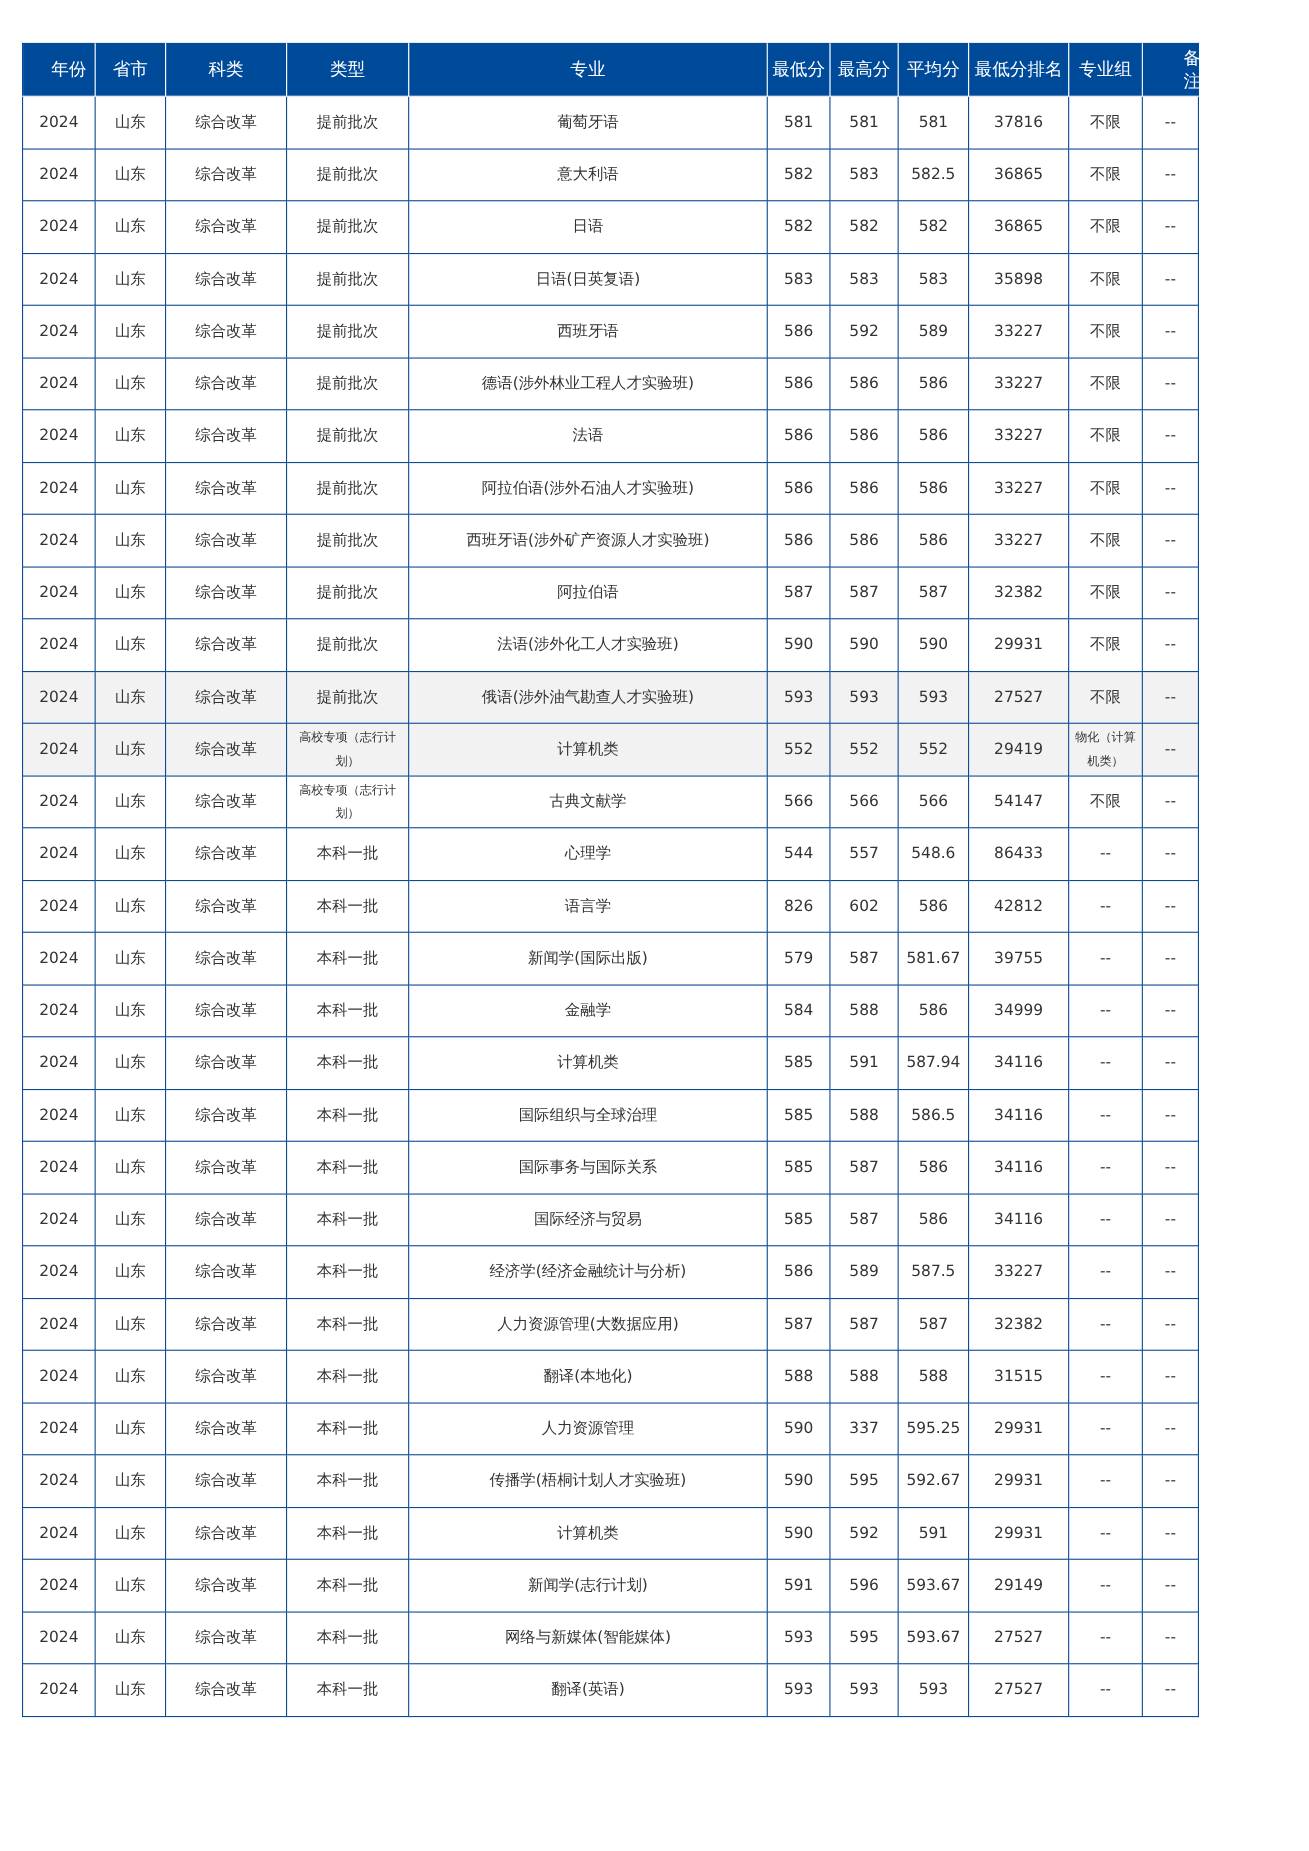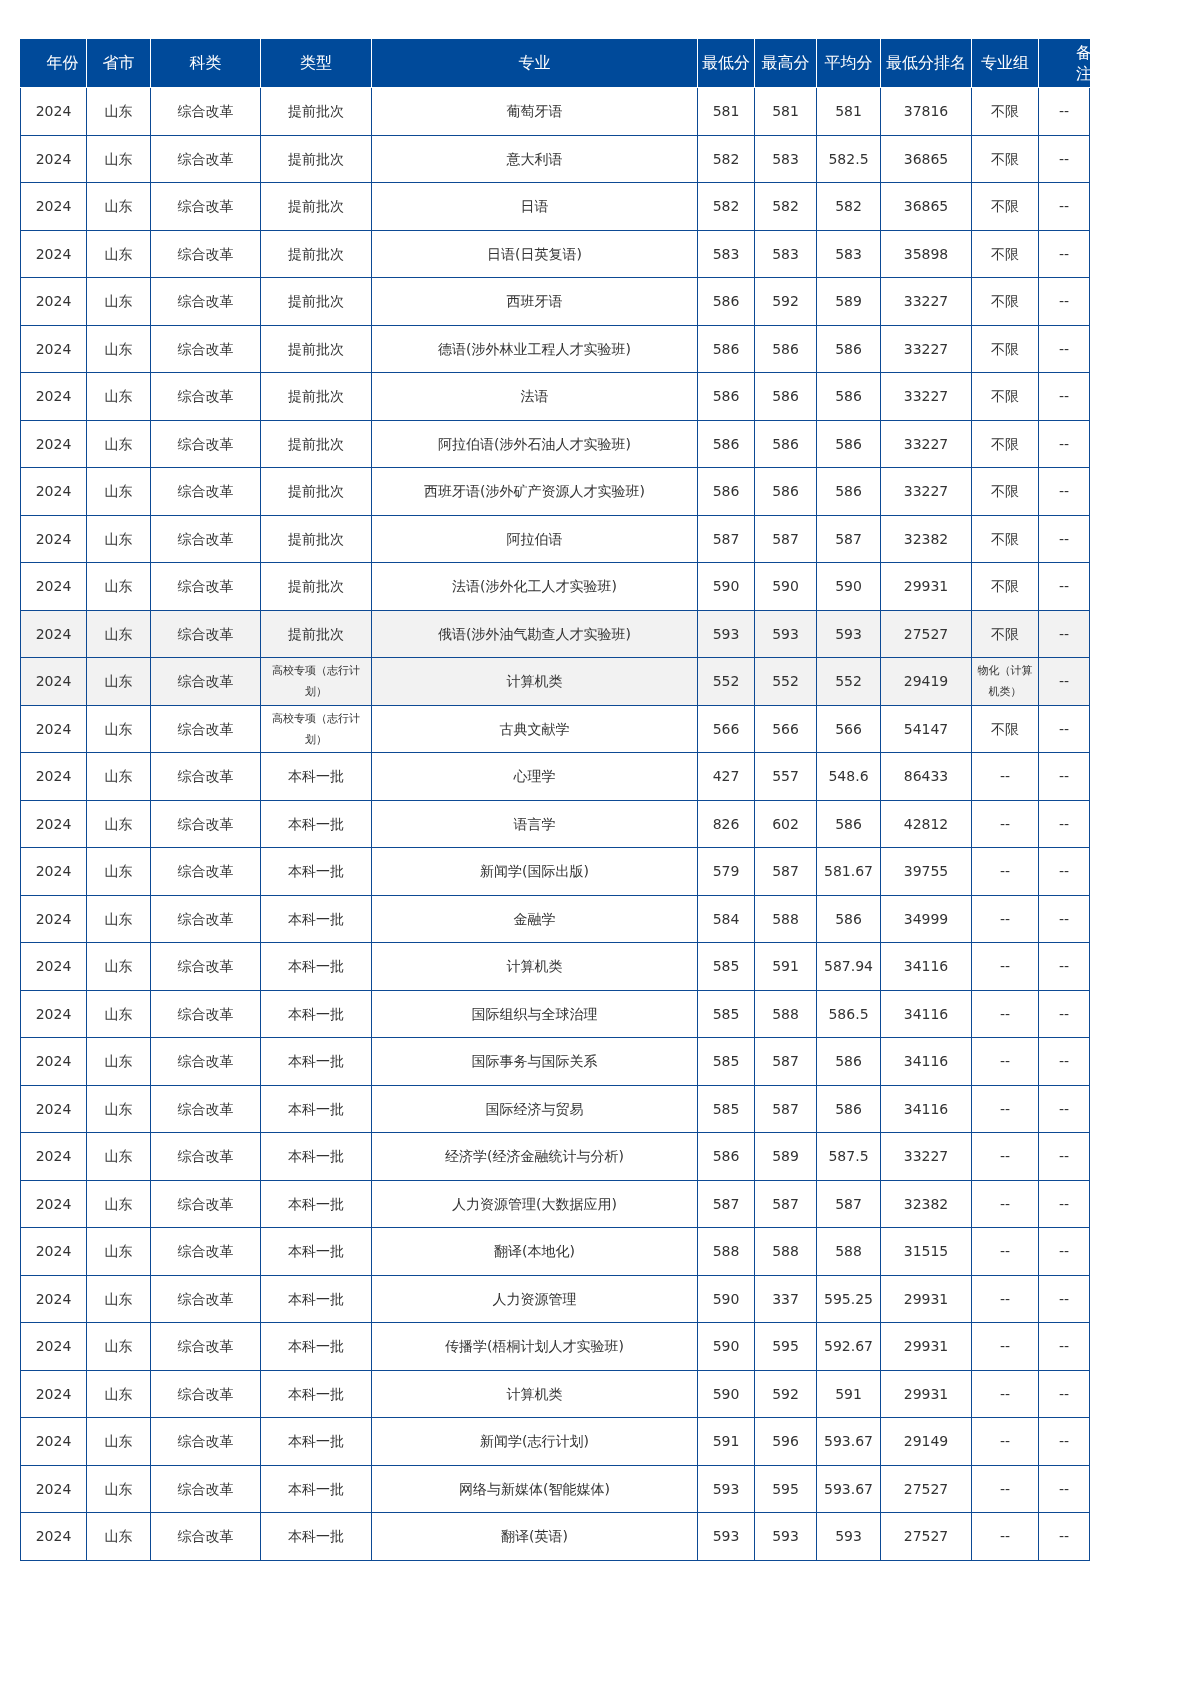--- a/index.html
+++ b/index.html
@@ -229,21 +229,21 @@
           <td>54147</td>
           <td>不限</td>
           <td>--</td>
         </tr>
         <tr>
           <td>2024</td>
           <td>山东</td>
           <td>综合改革</td>
           <td>本科一批</td>
           <td>心理学</td>
-          <td>427</td>
+          <td>544</td>
           <td>557</td>
           <td>548.6</td>
           <td>86433</td>
           <td>--</td>
           <td>--</td>
         </tr>
         <tr>
           <td>2024</td>
           <td>山东</td>
           <td>综合改革</td>

